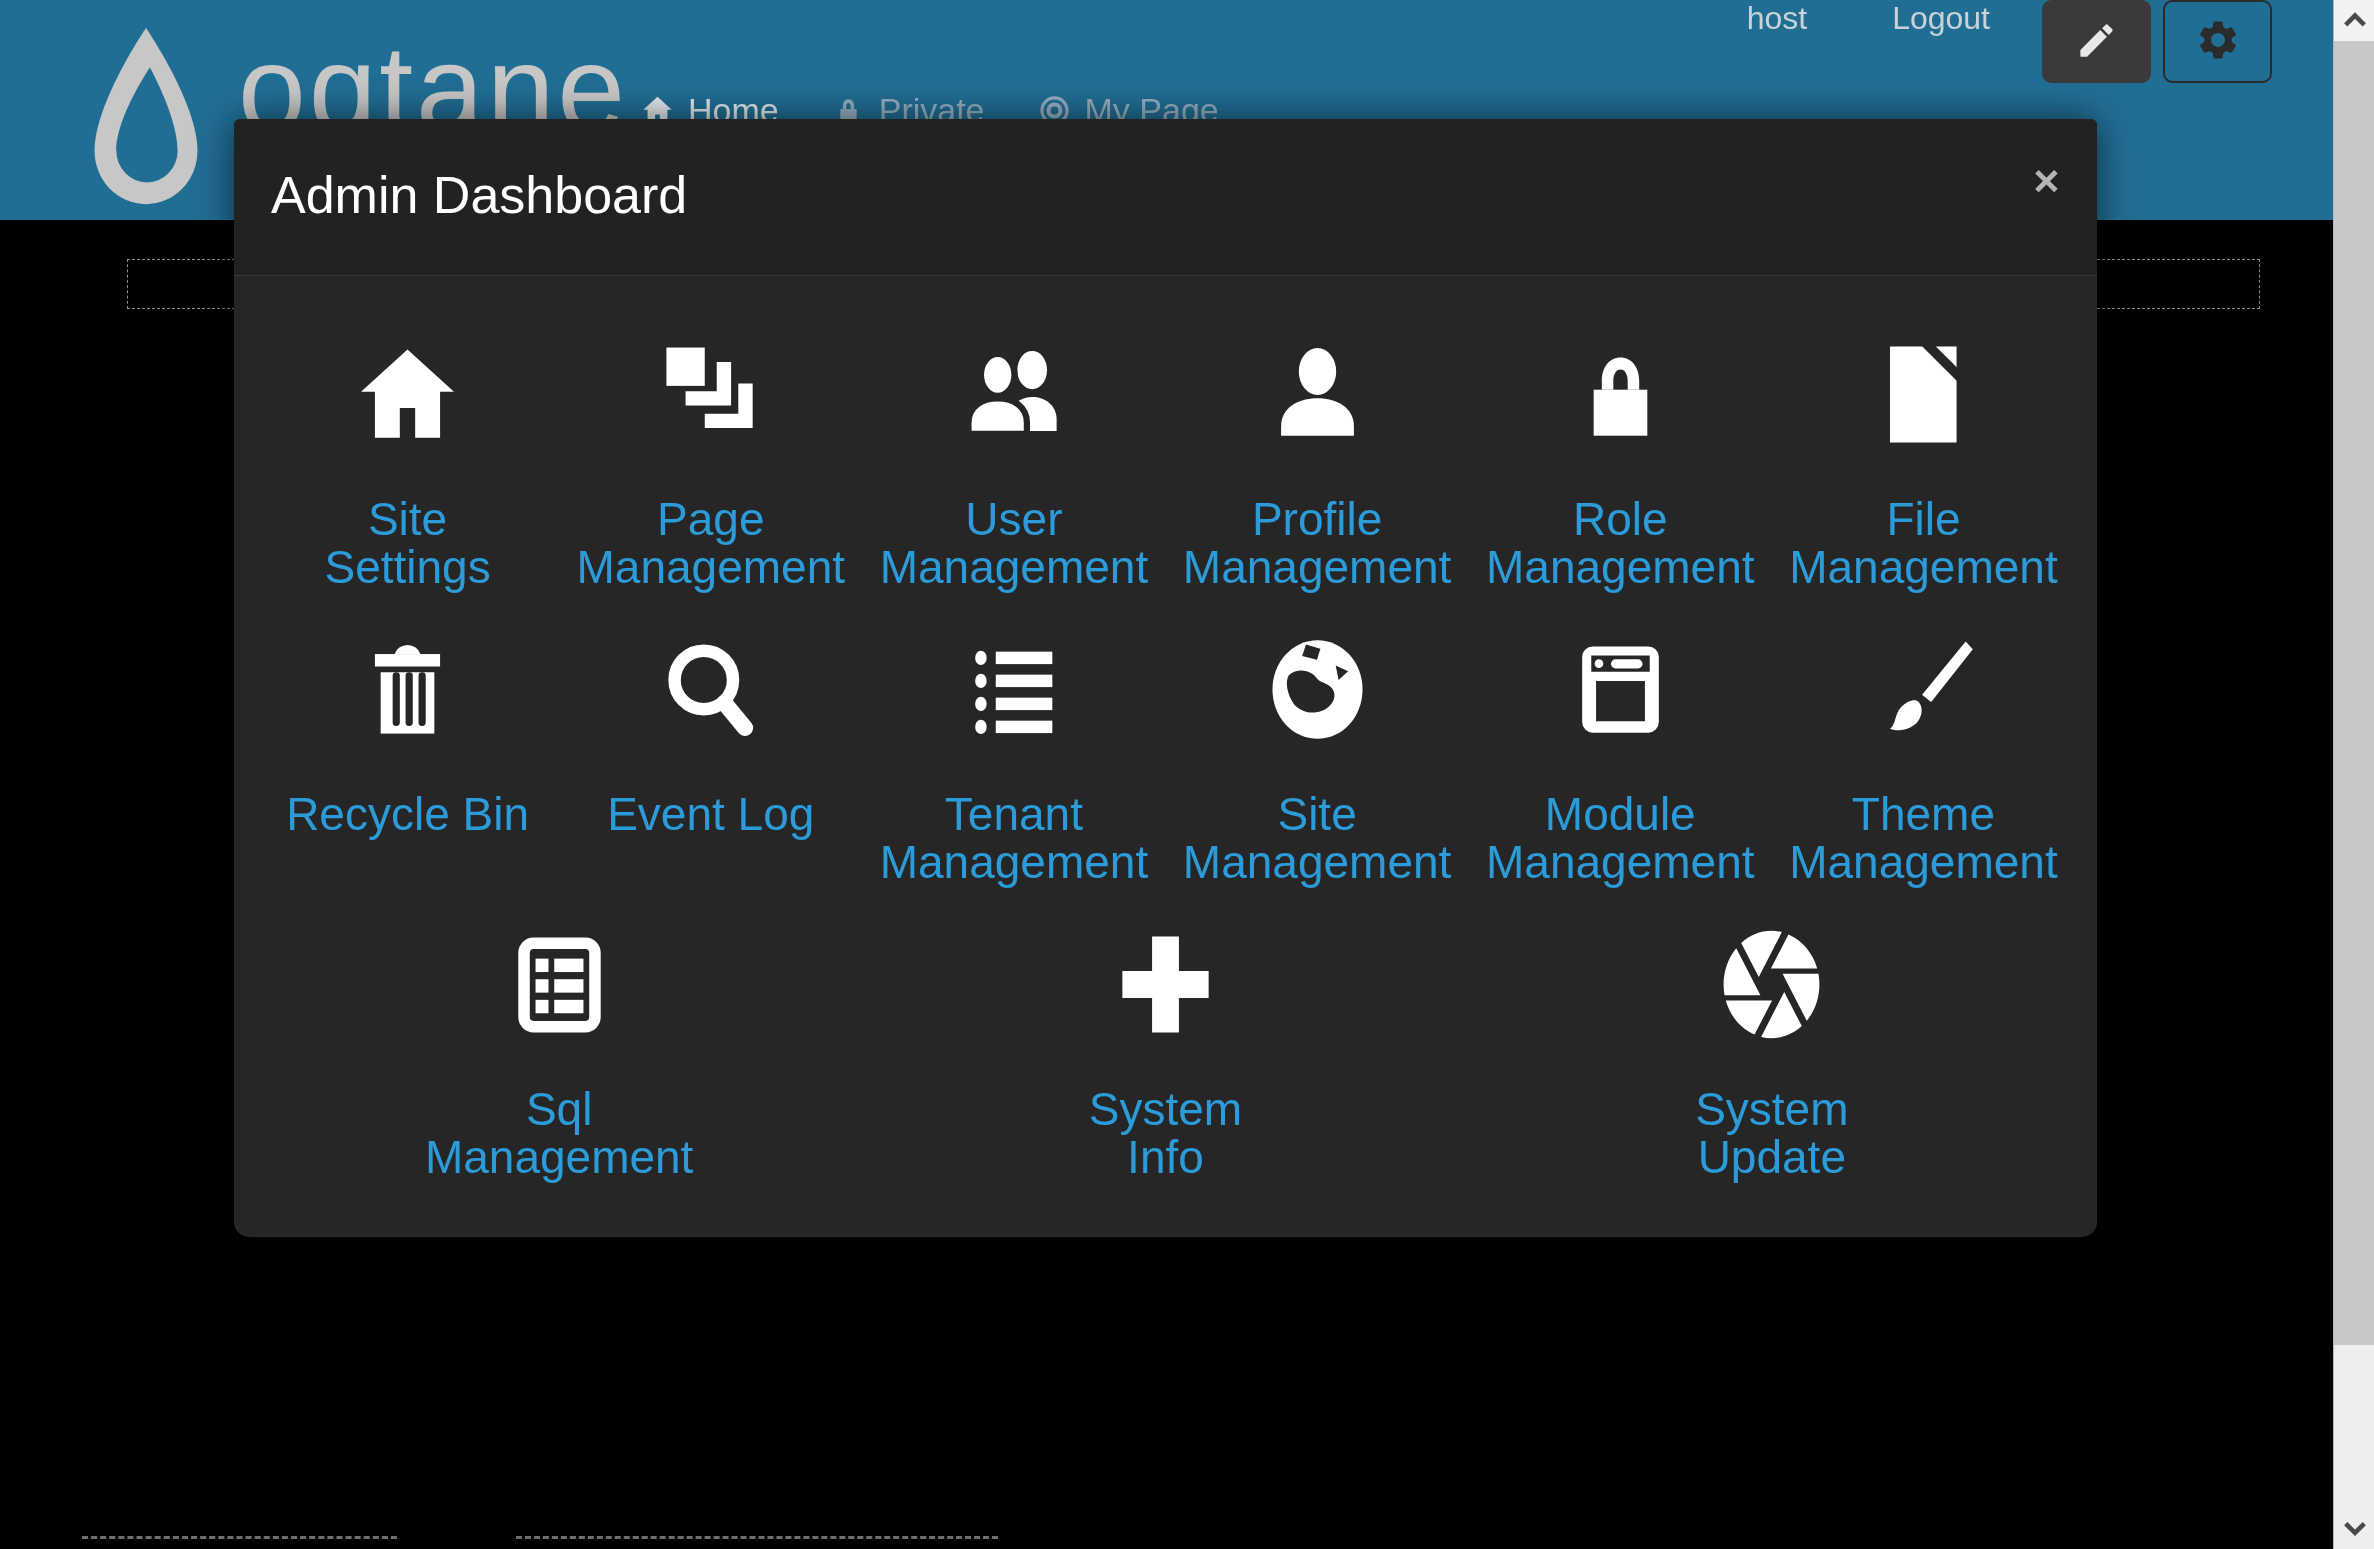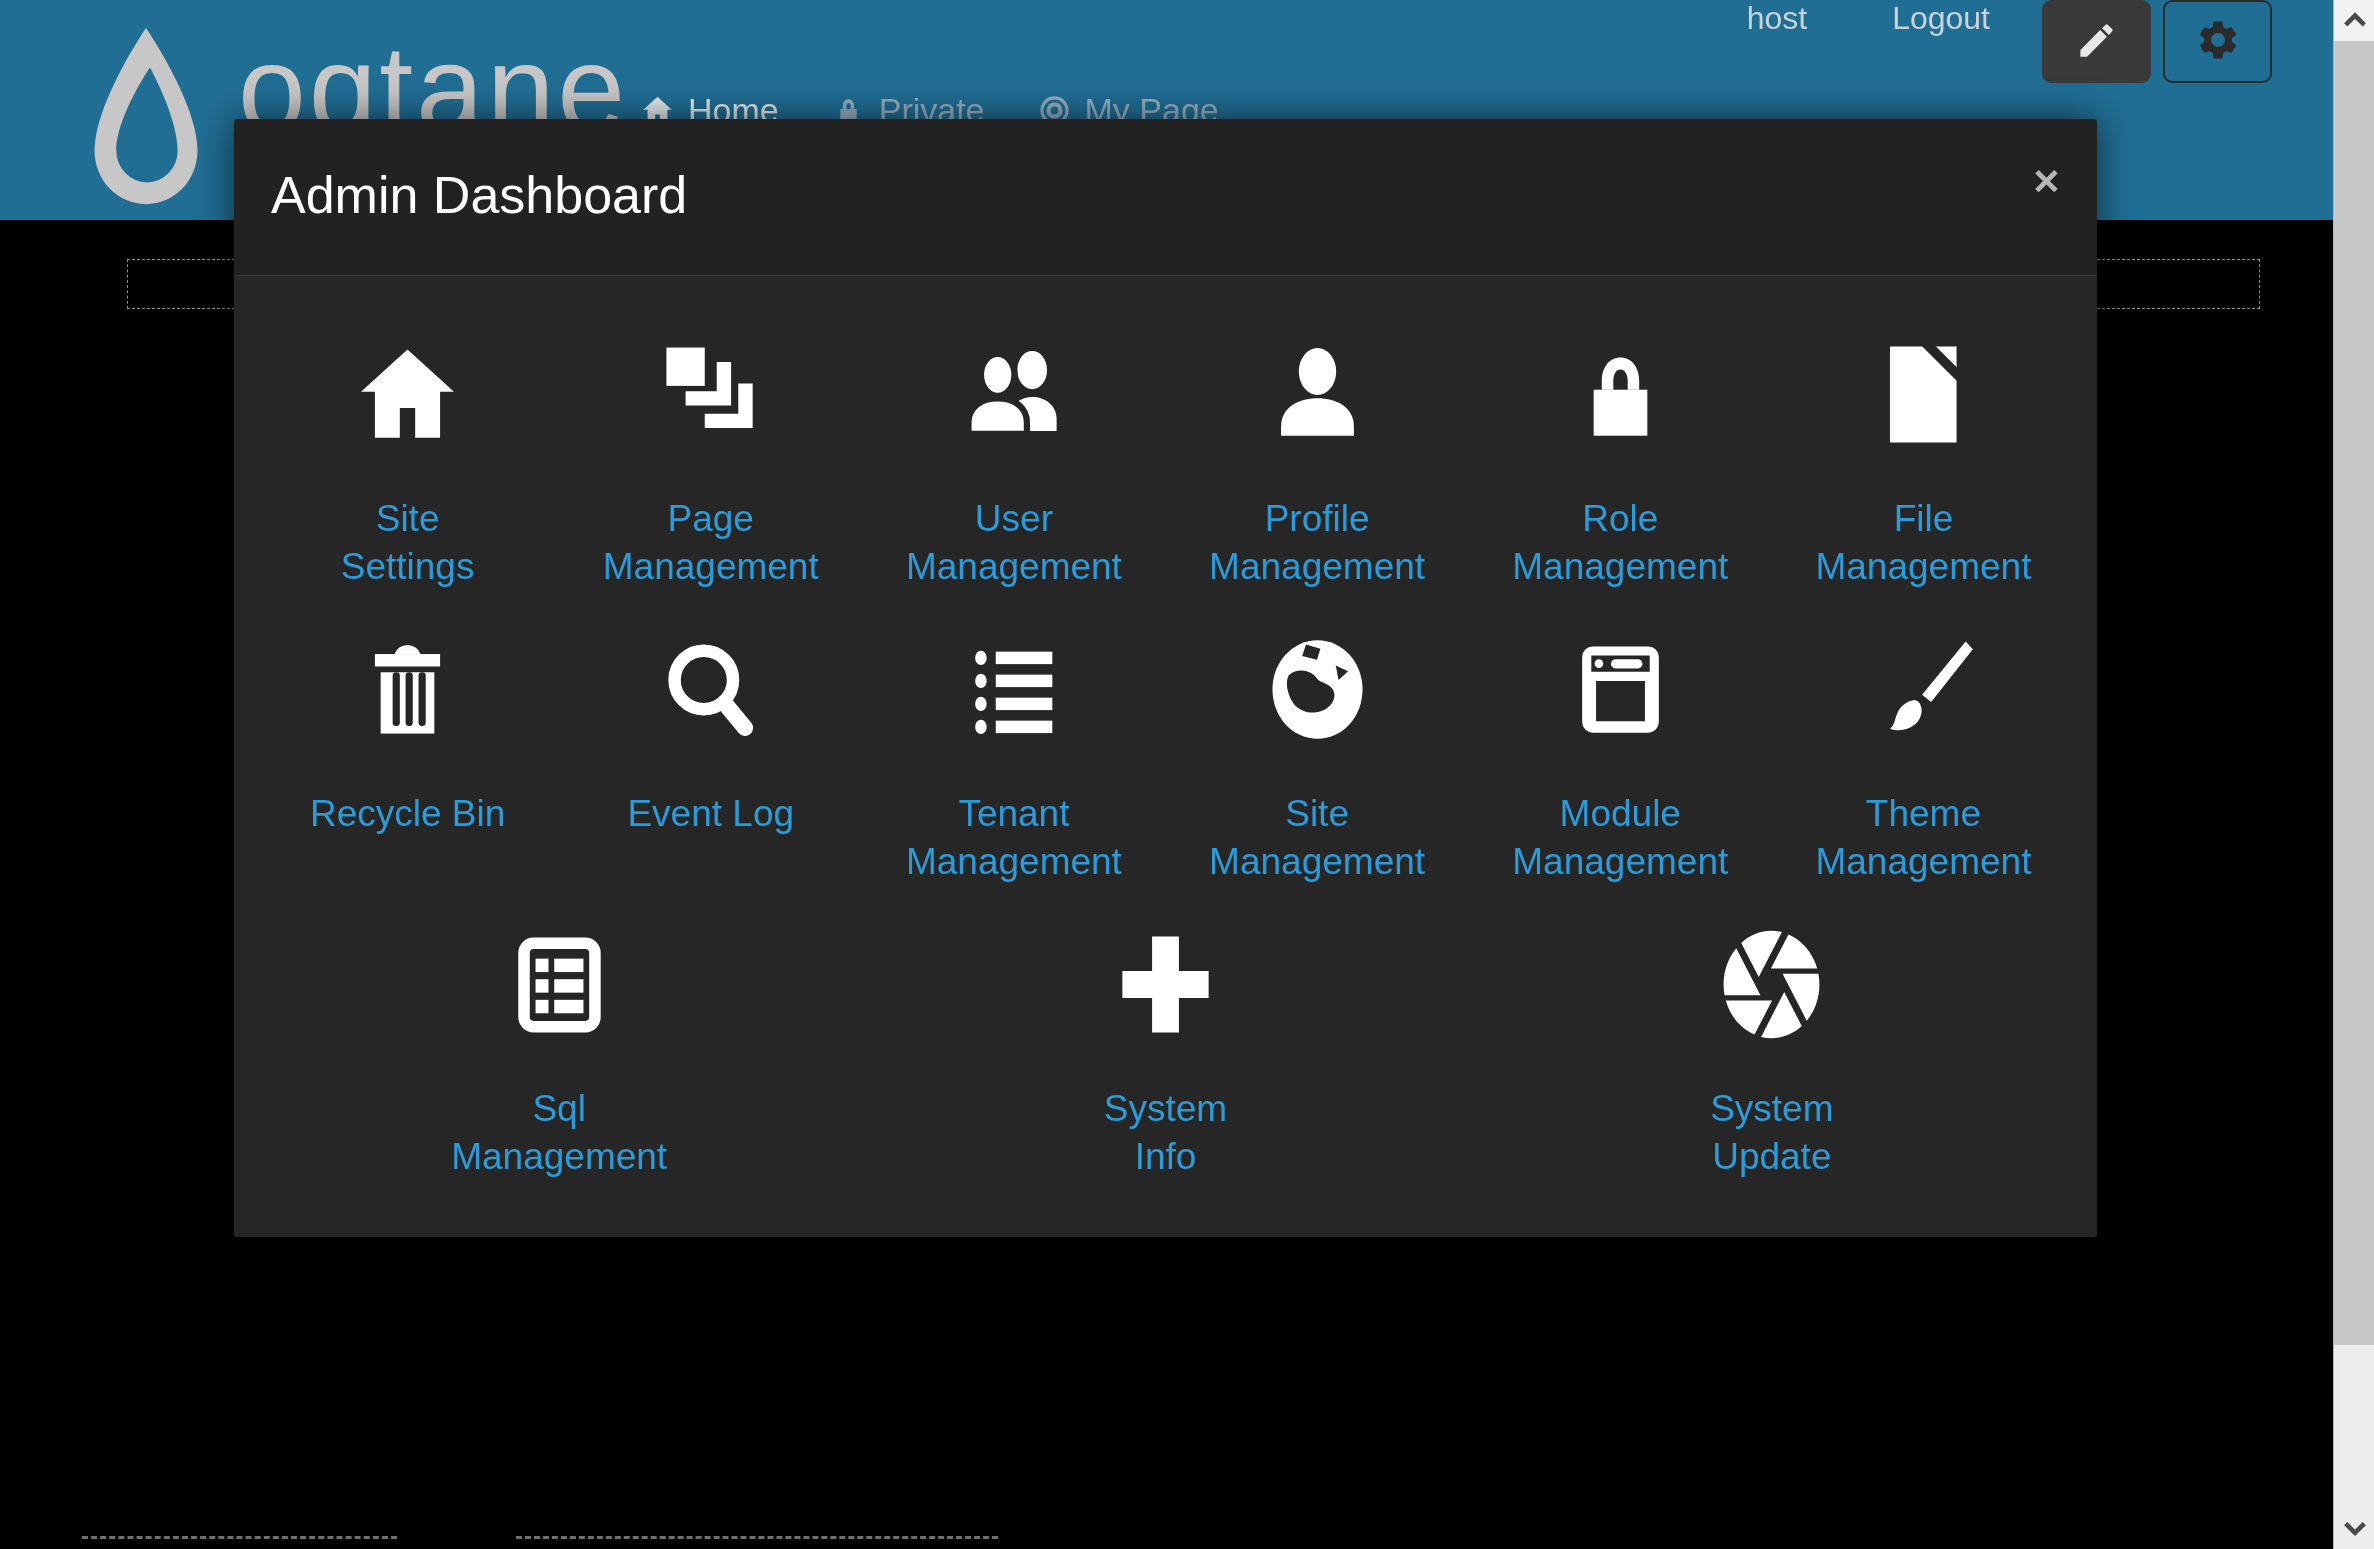--- a/index.html
+++ b/index.html
@@ -48,21 +48,21 @@
     position:absolute;left:127px;top:259px;width:2133px;height:50px;
     border:1.9px dashed #8f8f8f;box-sizing:border-box;z-index:3;
   }
   .bottom-frags{position:absolute;left:0;top:1536px;width:2375px;height:13px;z-index:1;}
   .frag{position:absolute;top:0;height:9.3px;border-top:3.7px dashed #6f6f6f;}
   .frag.f1{left:82px;width:315px;}
   .frag.f2{left:516px;width:482px;}
   
   .modal{
     position:absolute;left:234px;top:119px;width:1863px;height:1118px;
-    background:#262626;border-radius:3px;z-index:10;
+    background:#262626;border-radius:15px;z-index:10;
     box-shadow:0 0 37px rgba(0,0,0,.6);
   }
   .modal-header{
     height:157px;background:#222222;border-bottom:0.9px solid #383838;
     border-radius:5.6px 5.6px 0 0;position:relative;box-sizing:border-box;
   }
   .modal-title{
     position:absolute;left:37px;top:46px;font-size:52px;color:#ffffff;font-weight:400;
   }
   .modal-close{
@@ -70,21 +70,21 @@
     font-weight:700;cursor:pointer;line-height:1;padding:5.6px;
   }
   .modal-body{padding:61px 22px 49px 22px;box-sizing:border-box;}
   .tile-row{display:flex;margin-bottom:41px;}
   .tile{
     flex:1 1 0;display:flex;flex-direction:column;align-items:center;cursor:pointer;
   }
   .tile-icon{width:115px;height:115px;color:#ffffff;}
   .tile-icon svg{width:115px;height:115px;display:block;}
   .tile-label{
-    margin-top:43px;font-size:37px;line-height:48px;color:#2c9bd9;
+    margin-top:43px;font-size:46px;line-height:48px;color:#2c9bd9;
     text-align:center;white-space:pre-line;
   }
   
   .scrollbar{
     position:absolute;right:0;top:0;width:42px;height:1549px;background:#eeeeee;
     border-left:0.9px solid #b5b5b5;box-sizing:border-box;z-index:20;
   }
   .scroll-btn{
     position:absolute;left:0;width:100%;height:41px;background:#f2f2f2;
     display:flex;align-items:center;justify-content:center;cursor:pointer;

